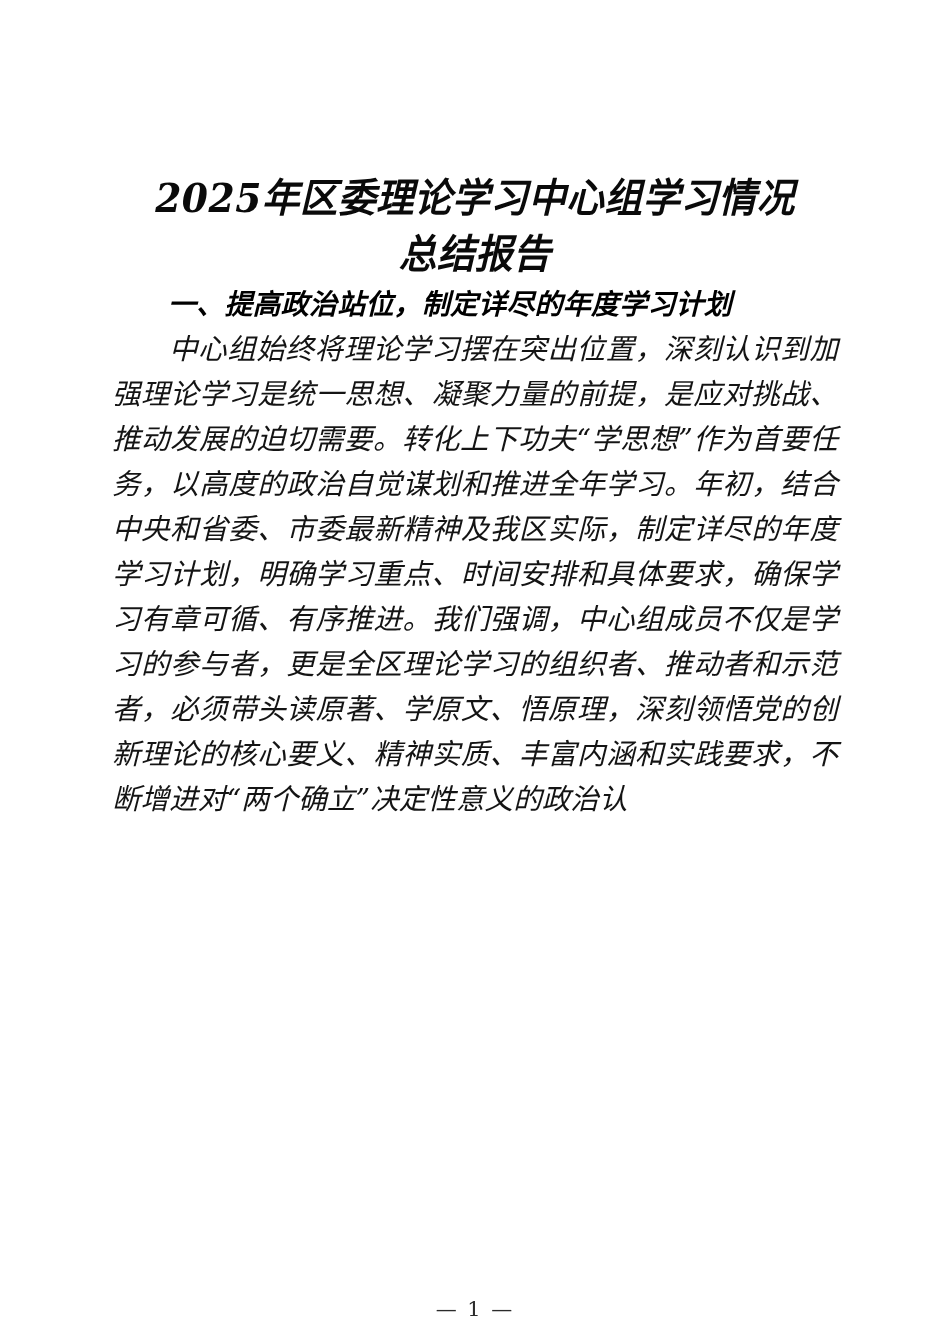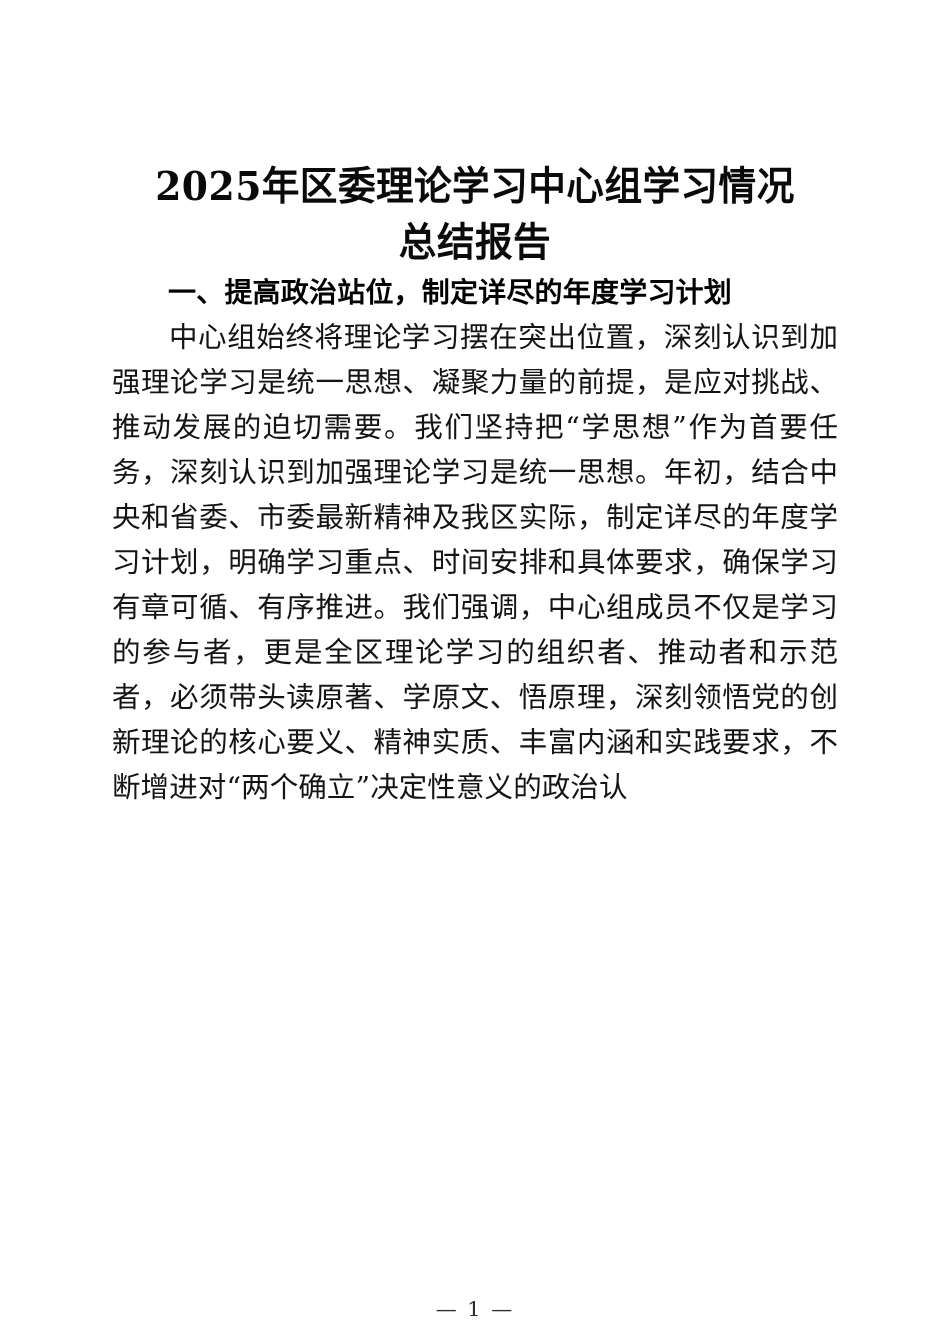--- a/index.html
+++ b/index.html
@@ -18,22 +18,23 @@
     overflow: hidden;
     box-sizing: border-box;
     font-family: "DejaVu Serif", "Liberation Serif", serif;
     color: #000000;
     -webkit-font-smoothing: antialiased;
   }
 
   .doc-body {
     position: absolute;
     left: 112px;
-    top: 0;
+    top: 12px;
     width: 726px;
+    font-style: italic;
   }
 
   
   .doc-title {
     margin: 0;
     padding-top: 158px;
     text-align: center;
     font-family: "DejaVu Serif", "Liberation Serif", serif;
     font-weight: 700;
     font-size: 40px;
@@ -96,19 +97,19 @@
   <div class="doc-body">
 
     <h1 class="doc-title">
       <span>2025年区委理论学习中心组学习情况</span><br>
       <span>总结报告</span>
     </h1>
 
 
     <h2 class="heading">一、提高政治站位，制定详尽的年度学习计划</h2>
 
-    <p class="para">中心组始终将理论学习摆在突出位置，深刻认识到加强理论学习是统一思想、凝聚力量的前提，是应对挑战、推动发展的迫切需要。我们坚持把“学思想”作为首要任务，深刻认识到加强理论学习是统一思想。年初，结合中央和省委、市委最新精神及我区实际，制定详尽的年度学习计划，明确学习重点、时间安排和具体要求，确保学习有章可循、有序推进。我们强调，中心组成员不仅是学习的参与者，更是全区理论学习的组织者、推动者和示范者，必须带头读原著、学原文、悟原理，深刻领悟党的创新理论的核心要义、精神实质、丰富内涵和实践要求，不断增进对“两个确立”决定性意义的政治认</p>
+    <p class="para">中心组始终将理论学习摆在突出位置，深刻认识到加强理论学习是统一思想、凝聚力量的前提，是应对挑战、推动发展的迫切需要。转化上下功夫“学思想”作为首要任务，以高度的政治自觉谋划和推进全年学习。年初，结合中央和省委、市委最新精神及我区实际，制定详尽的年度学习计划，明确学习重点、时间安排和具体要求，确保学习有章可循、有序推进。我们强调，中心组成员不仅是学习的参与者，更是全区理论学习的组织者、推动者和示范者，必须带头读原著、学原文、悟原理，深刻领悟党的创新理论的核心要义、精神实质、丰富内涵和实践要求，不断增进对“两个确立”决定性意义的政治认</p>
 
   </div>
 
   <div class="footer">— 1 —</div>
 
 </div>
 
 </body></html>

